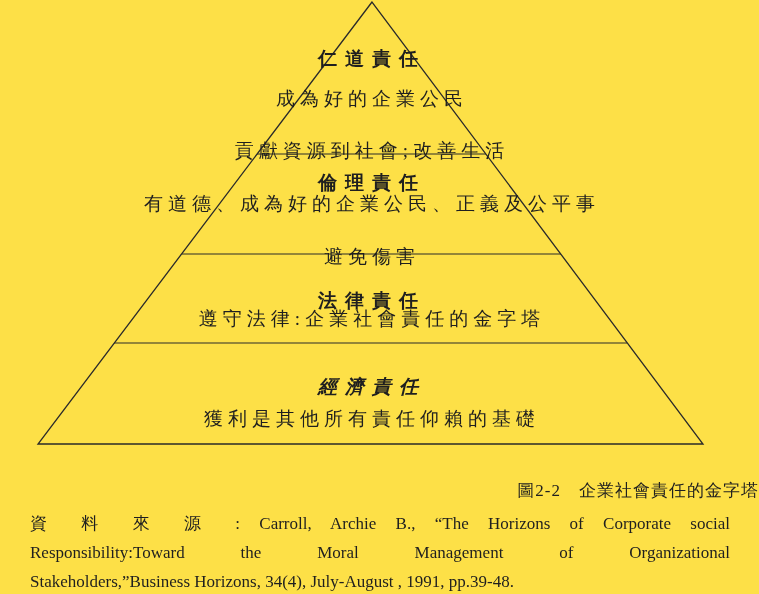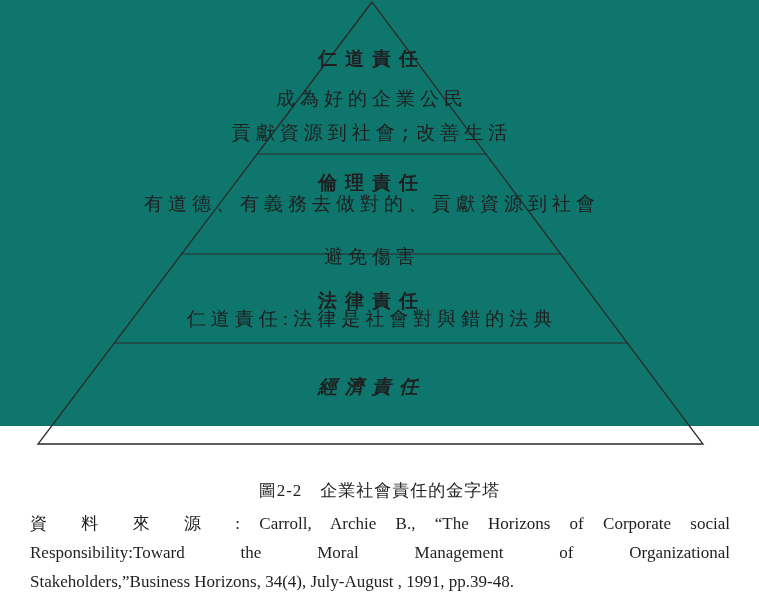--- a/index.html
+++ b/index.html
@@ -8,22 +8,22 @@
     background: #ffffff;
     width: 759px;
     height: 594px;
     overflow: hidden;
     font-family: "Liberation Serif", "DejaVu Serif", serif;
     color: #1f1f1f;
   }
   .page {
     position: relative;
     width: 759px;
-    height: 426px;
-    background: #0f766e;
+    height: 594px;
+    background: #fde047;
   }
   .pyramid {
     position: absolute;
     top: 0;
     left: 0;
     width: 744px;
     height: 460px;
   }
   .pyramid svg {
     position: absolute;
@@ -39,34 +39,34 @@
     font-size: 19px;
     letter-spacing: 5px;
   }
   .tier-title {
     font-weight: bold;
     font-size: 19px;
     letter-spacing: 8px;
   }
   .t1-title { top: 46px; }
   .t1-l1 { top: 86px; }
-  .t1-l2 { top: 120px; font-family: Liberation Mono, monospace; }
+  .t1-l2 { top: 138px; }
   .t2-title { top: 170px; }
   .t2-l1 { top: 191px; }
   .t2-l2 { top: 244px; }
   .t3-title { top: 288px; }
   .t3-l1 { top: 306px; }
   .t4-title { top: 374px; font-style: italic; }
   .t4-l1 { top: 406px; }
   .caption {
     position: absolute;
     top: 479px;
     left: 0;
     width: 759px;
-    text-align: center;
+    text-align: right;
     font-size: 17px;
     letter-spacing: 1px;
     white-space: nowrap;
   }
   .caption .fig-label {
     margin-right: 18px;
     letter-spacing: 1px;
   }
   .source {
     position: absolute;
@@ -95,27 +95,28 @@
       <line x1="257" y1="154" x2="486" y2="154" stroke="#2a2a2a" stroke-width="1.2"></line>
       <line x1="182" y1="254" x2="561" y2="254" stroke="#2a2a2a" stroke-width="1.2"></line>
       <line x1="114" y1="343" x2="627" y2="343" stroke="#2a2a2a" stroke-width="1.2"></line>
     </svg>
 
     <div class="pline tier-title t1-title">仁道責任</div>
     <div class="pline t1-l1">成為好的企業公民</div>
     <div class="pline t1-l2">貢獻資源到社會;改善生活</div>
 
     <div class="pline tier-title t2-title">倫理責任</div>
-    <div class="pline t2-l1">有道德、有義務去做對的、貢獻資源到社會</div>
+    <div class="pline t2-l1">有道德、成為好的企業公民、正義及公平事</div>
     <div class="pline t2-l2">避免傷害</div>
 
     <div class="pline tier-title t3-title">法律責任</div>
-    <div class="pline t3-l1">仁道責任:法律是社會對與錯的法典</div>
+    <div class="pline t3-l1">遵守法律:企業社會責任的金字塔</div>
 
     <div class="pline tier-title t4-title">經濟責任</div>
+    <div class="pline t4-l1">獲利是其他所有責任仰賴的基礎</div>
   </div>
 
   <div class="caption">
     <span class="fig-label">圖2-2</span><span>企業社會責任的金字塔</span>
   </div>
 
   <div class="source">
     <div class="source-line just">資 料 來 源 : Carroll, Archie B., “The Horizons of Corporate social</div>
     <div class="source-line just">Responsibility:Toward the Moral Management of Organizational</div>
     <div class="source-line">Stakeholders,”Business Horizons, 34(4), July-August , 1991, pp.39-48.</div>

